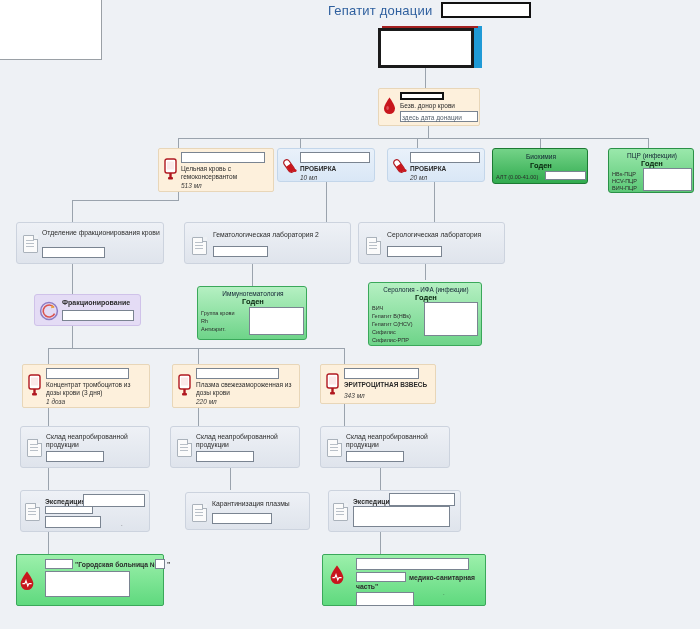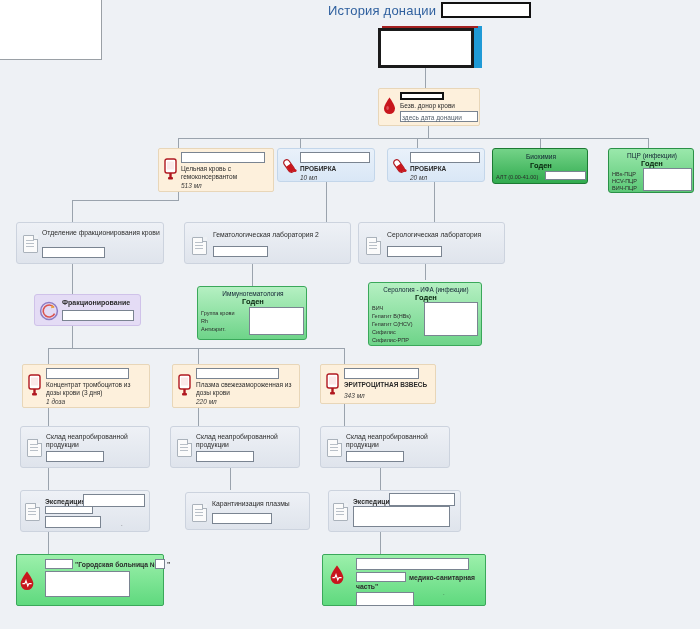--- a/index.html
+++ b/index.html
@@ -48,21 +48,21 @@
   .doc-ic:before{content:"";position:absolute;left:2px;top:4px;width:8px;height:1px;
      box-shadow:0 0 0 0 #b9c0c8,0 3px 0 0 #b9c0c8,0 6px 0 0 #b9c0c8;background:#b9c0c8;}
   .doc-ic:after{content:"";position:absolute;right:-1px;top:-1px;width:4px;height:4px;
      background:#eef1f5;border-left:1px solid #aab2bb;border-bottom:1px solid #aab2bb;}
 </style>
 </head>
 <body>
 
 <div class="white-panel"></div>
 
-<div class="title" style="left:328px;top:3px;">История донации</div>
+<div class="title" style="left:328px;top:3px;">Гепатит донации</div>
 <div class="node field" style="left:441px;top:2px;width:90px;height:16px;border:2px solid #111;"></div>
 
 <div class="root-shadow" style="left:382px;top:26px;width:100px;height:42px;"></div>
 <div class="root-strip" style="left:382px;top:26px;width:96px;"></div>
 <div class="root-box" style="left:378px;top:28px;width:96px;height:40px;"></div>
 
 <div class="ln lnv" style="left:425px;top:68px;height:20px;"></div>
 
 <div class="node cream" style="left:378px;top:88px;width:102px;height:38px;">
   <svg class="ic" style="left:4px;top:8px;" width="13" height="18" viewBox="0 0 13 18">

